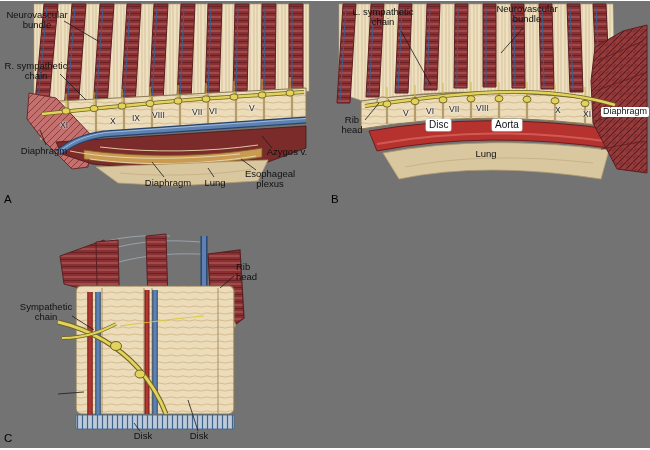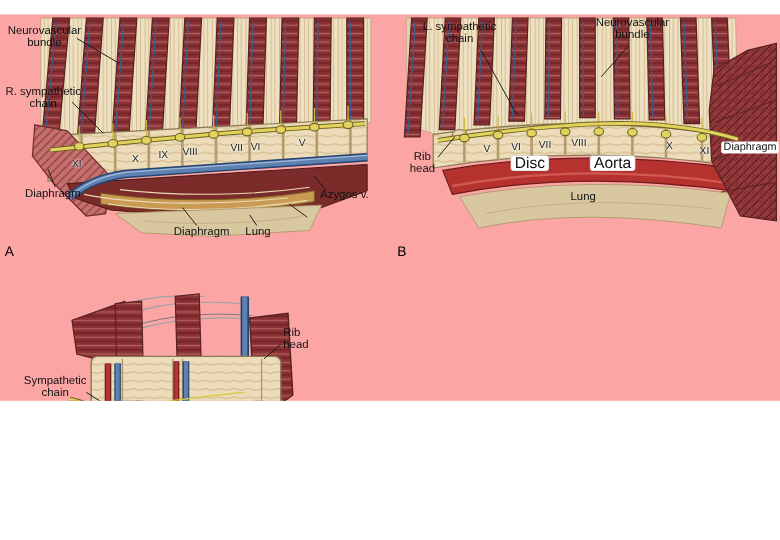--- a/index.html
+++ b/index.html
@@ -1,23 +1,23 @@
 <!DOCTYPE html>
 <html><head>
 <meta charset="utf-8">
 <style>
   *{margin:0;padding:0;box-sizing:border-box}
   html,body{width:650px;height:450px;background:#fff;font-family:"Liberation Sans",sans-serif}
-  .stage{position:absolute;left:0;top:12px;width:650px;height:322px;background:#fca5a5;overflow:hidden}
+  .stage{position:absolute;left:0;top:1px;width:650px;height:447px;background:#737373;overflow:hidden}
   .panel{position:absolute}
   .panel svg{position:absolute;left:0;top:0}
   .lbl{position:absolute;font-size:9.5px;line-height:1.1;color:#111;white-space:pre-line;text-align:center}
   .lbl.ta-l{text-align:left}
   .lbl-bg{background:#fff;border-radius:2px;padding:0 2px;font-size:9px}
-  .badge{position:absolute;font-size:13px;line-height:12px;background:#fff;border-radius:2px;padding:0 3px;color:#111;box-shadow:0 0 0 0.5px #cfcfcf}
+  .badge{position:absolute;font-size:10px;line-height:12px;background:#fff;border-radius:2px;padding:0 3px;color:#111;box-shadow:0 0 0 0.5px #cfcfcf}
   .numeral{position:absolute;font-size:8.5px;color:#1a1a1a;text-shadow:0 0 2px #fff,0 0 2px #fff}
   .panel-letter{position:absolute;font-size:11.5px;font-weight:500;color:#000}
 </style>
 </head>
 <body>
 
 <div class="stage">
 
   <div class="panel" style="left:0;top:0;width:322px;height:212px">
     <svg width="322" height="212" viewBox="0 0 322 212">
@@ -136,20 +136,22 @@
       </g>
     </svg>
 
     <div class="lbl" style="left:6px;top:9px;width:62px">Neurovascular
 bundle</div>
     <div class="lbl" style="left:4px;top:60px;width:64px">R. sympathetic
 chain</div>
     <div class="lbl" style="left:18px;top:145px;width:52px">Diaphragm</div>
     <div class="lbl" style="left:140px;top:177px;width:56px">Diaphragm</div>
     <div class="lbl" style="left:199px;top:177px;width:32px">Lung</div>
+    <div class="lbl" style="left:240px;top:168px;width:60px">Esophageal
+plexus</div>
     <div class="lbl" style="left:264px;top:146px;width:46px">Azygos v.</div>
 
     <span class="numeral" style="left:60px;top:119px">XI</span>
     <span class="numeral" style="left:110px;top:115px">X</span>
     <span class="numeral" style="left:132px;top:112px">IX</span>
     <span class="numeral" style="left:152px;top:109px">VIII</span>
     <span class="numeral" style="left:192px;top:106px">VII</span>
     <span class="numeral" style="left:209px;top:105px">VI</span>
     <span class="numeral" style="left:249px;top:102px">V</span>
 

